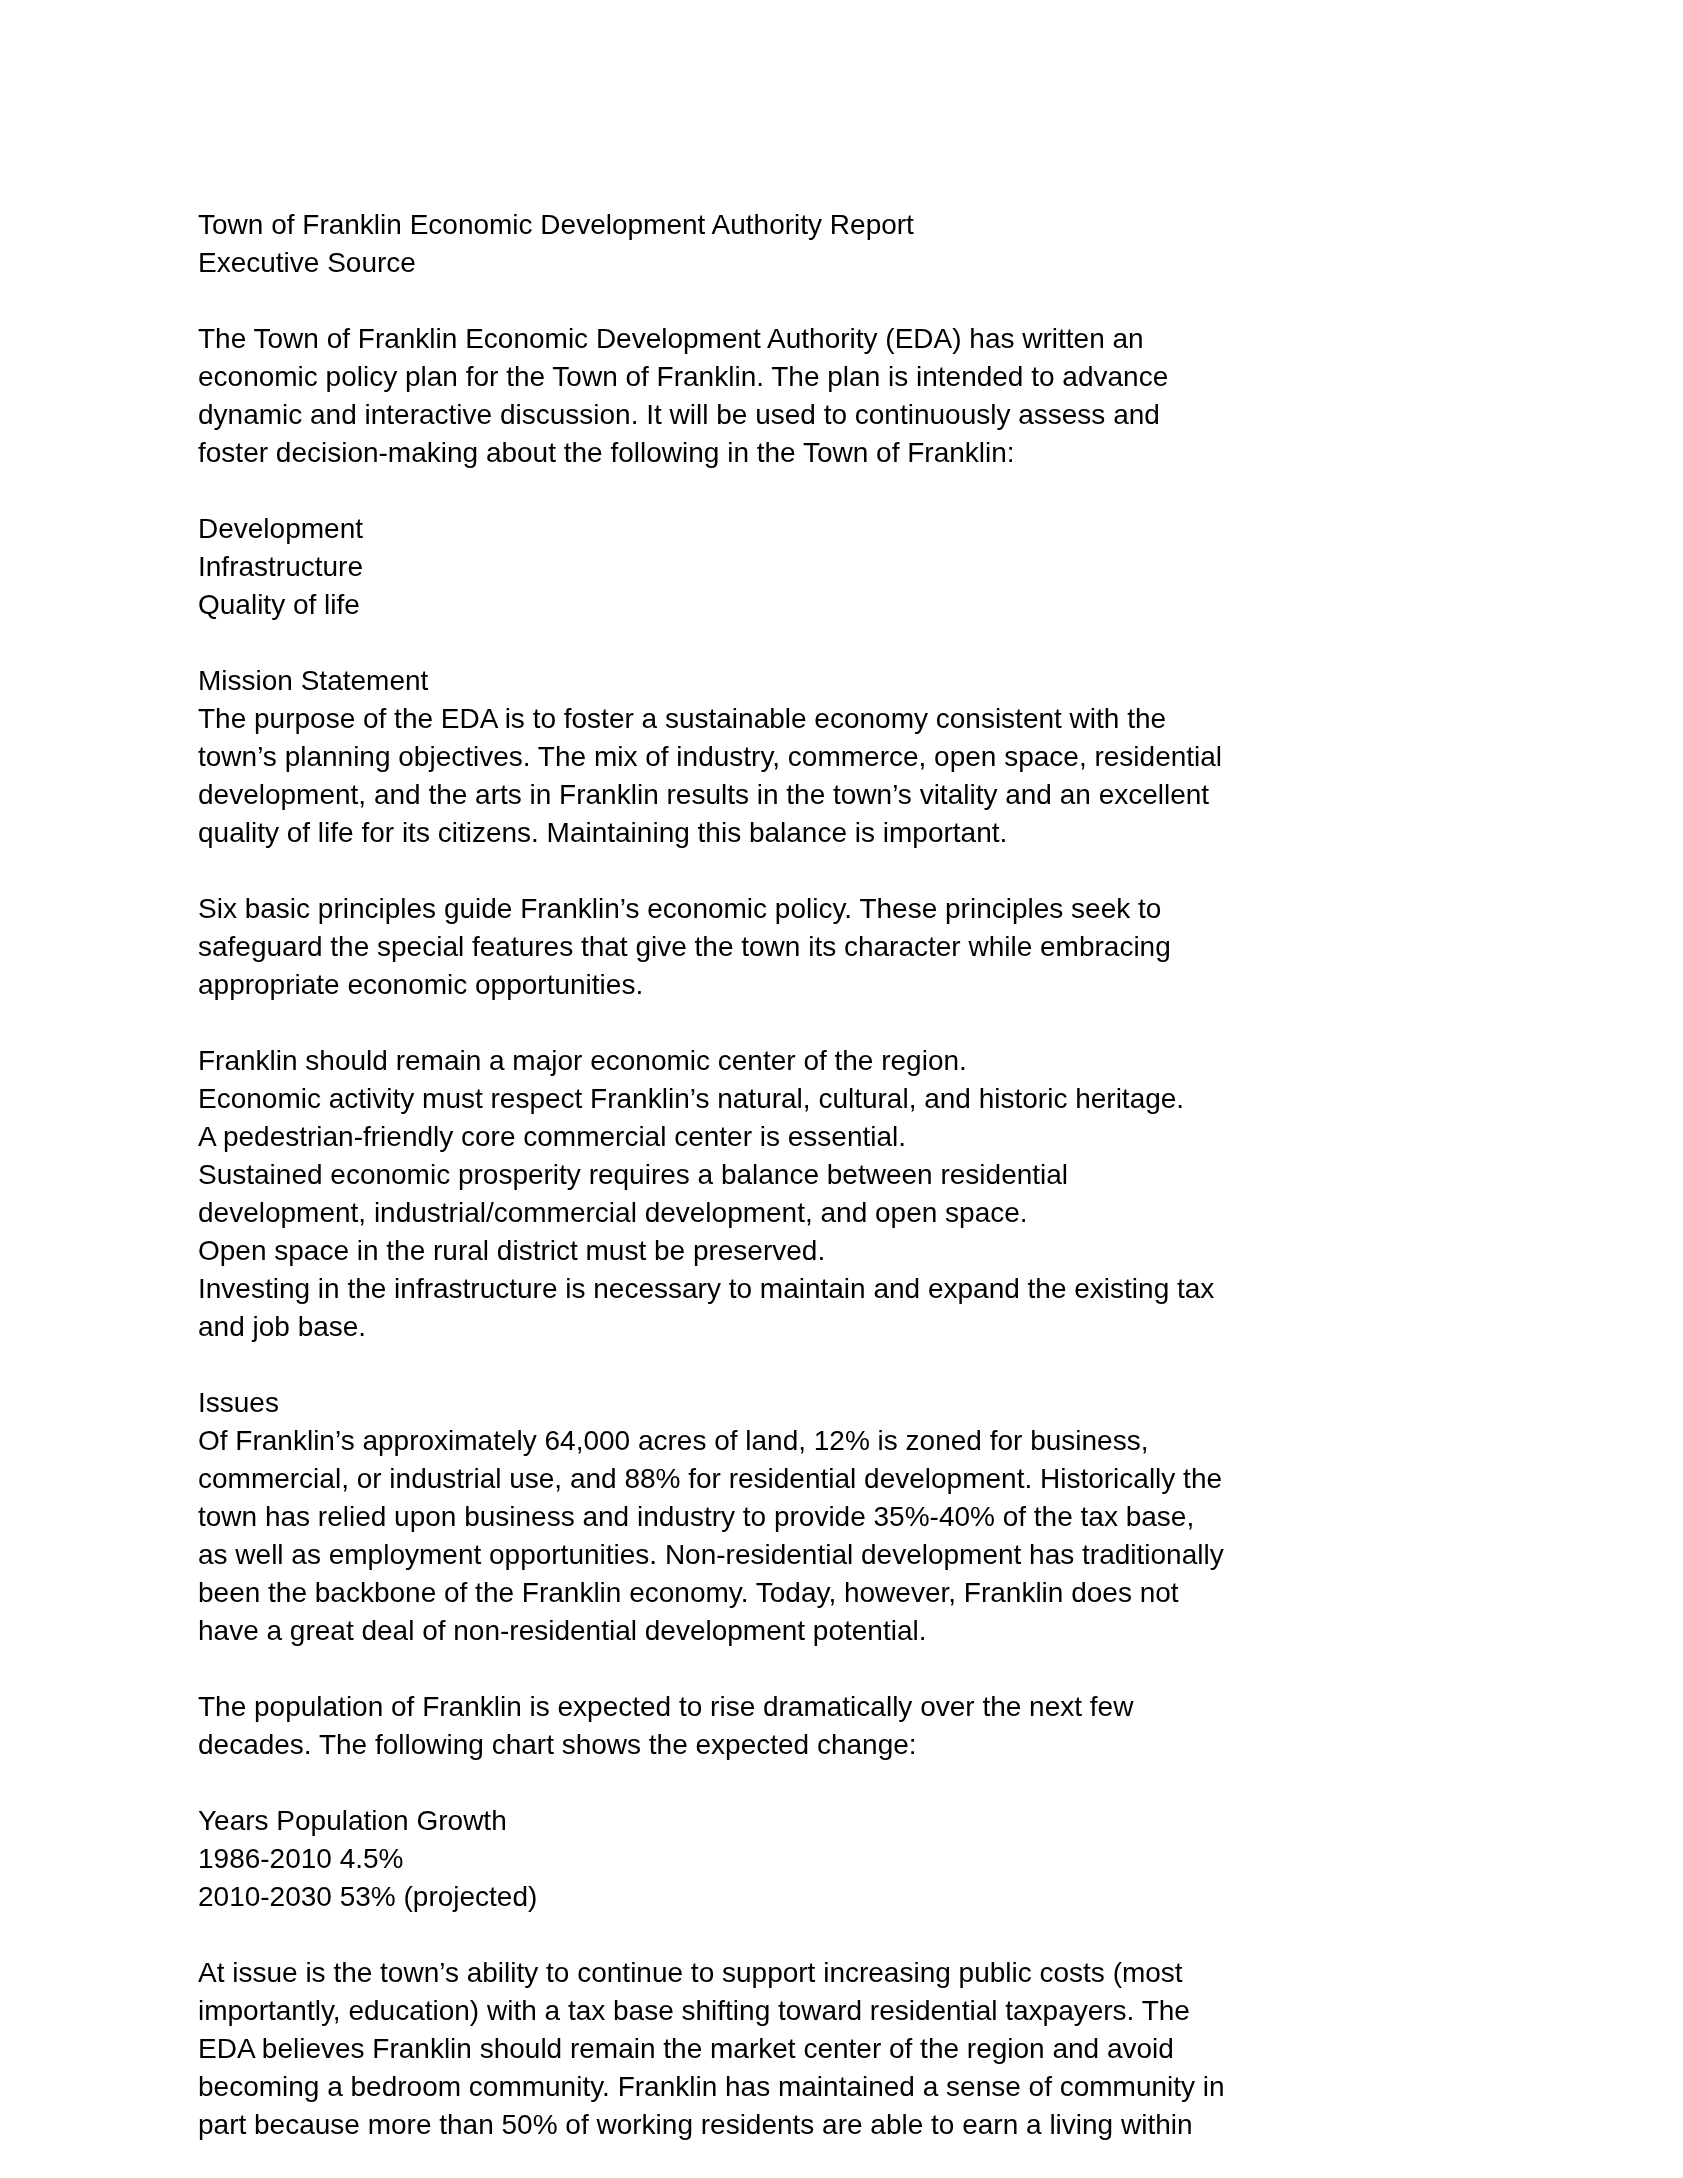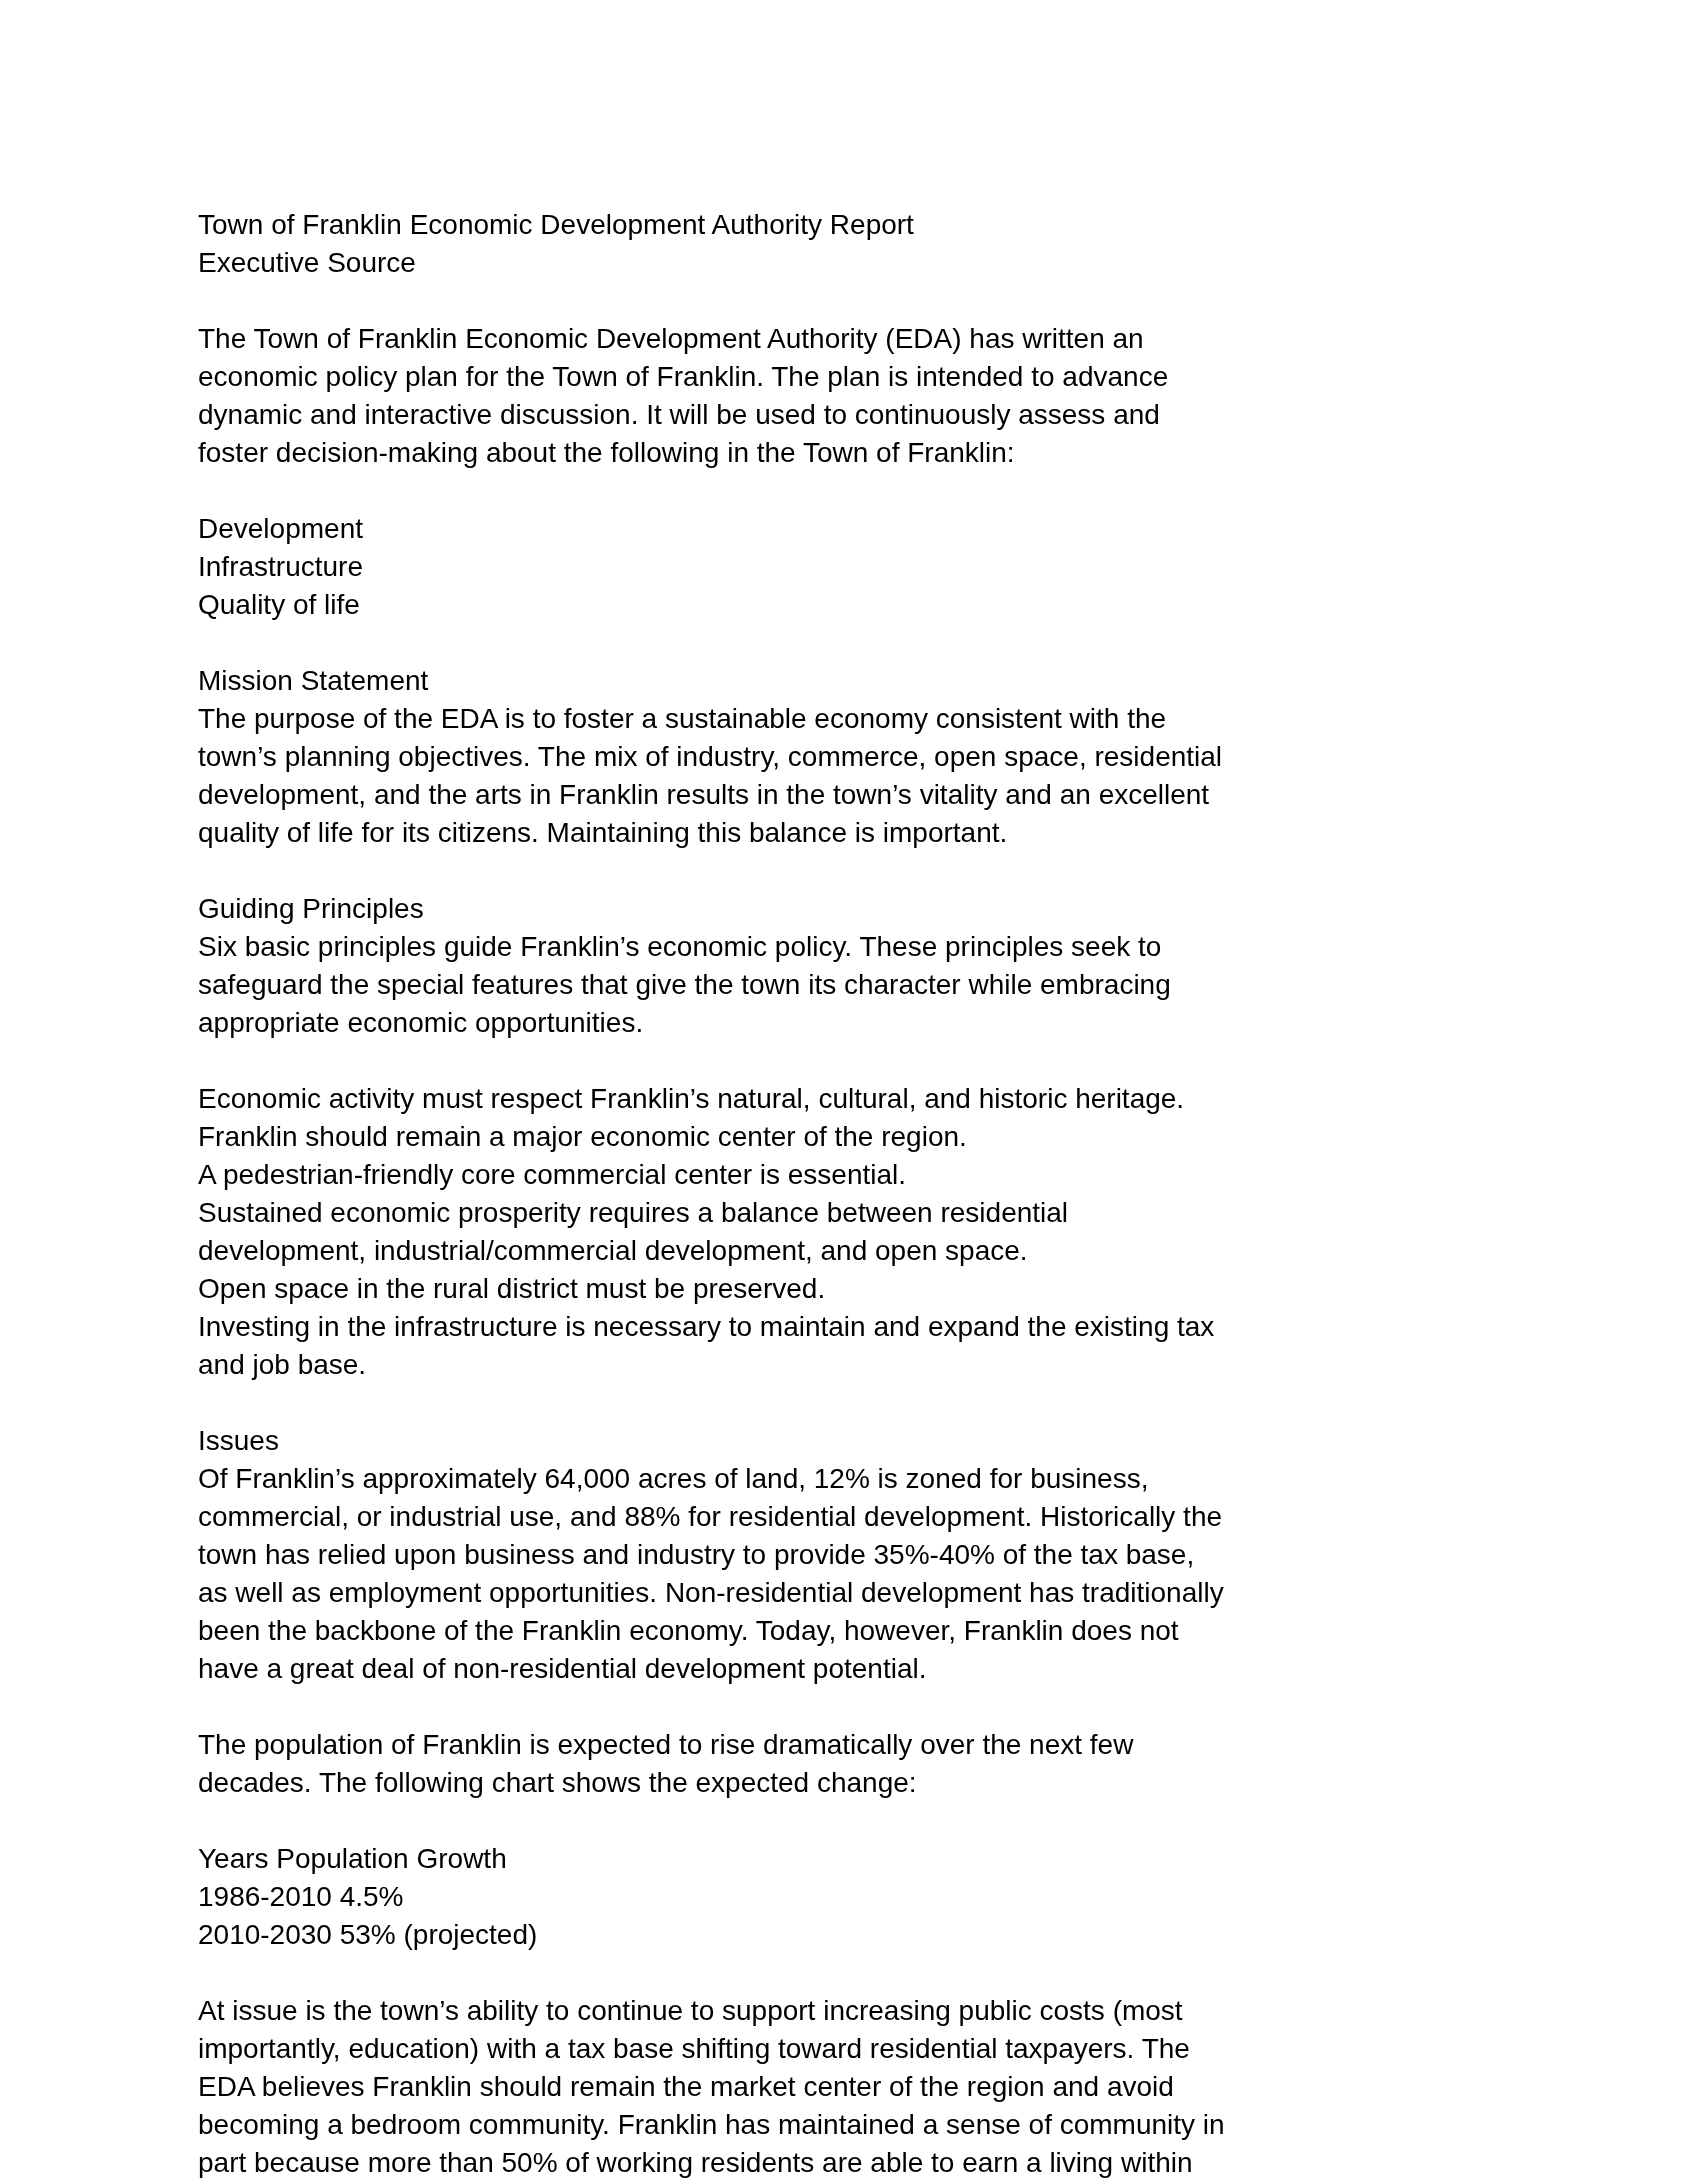--- a/index.html
+++ b/index.html
@@ -46,27 +46,26 @@
     <div class="line">Infrastructure</div>
     <div class="line">Quality of life</div>
   </div>
 
   <div class="block">
     <div class="line">Mission Statement</div>
     <div class="line">The purpose of the EDA is to foster a sustainable economy consistent with the town’s planning objectives. The mix of industry, commerce, open space, residential development, and the arts in Franklin results in the town’s vitality and an excellent quality of life for its citizens. Maintaining this balance is important.</div>
   </div>
 
   <div class="block">
-    <div class="line">Guiding Principles</div>
     <div class="line">Six basic principles guide Franklin’s economic policy. These principles seek to safeguard the special features that give the town its character while embracing appropriate economic opportunities.</div>
   </div>
 
   <div class="block">
+    <div class="line">Franklin should remain a major economic center of the region.</div>
     <div class="line">Economic activity must respect Franklin’s natural, cultural, and historic heritage.</div>
-    <div class="line">Franklin should remain a major economic center of the region.</div>
     <div class="line">A pedestrian-friendly core commercial center is essential.</div>
     <div class="line">Sustained economic prosperity requires a balance between residential development, industrial/commercial development, and open space.</div>
     <div class="line">Open space in the rural district must be preserved.</div>
     <div class="line">Investing in the infrastructure is necessary to maintain and expand the existing tax and job base.</div>
   </div>
 
   <div class="block">
     <div class="line">Issues</div>
     <div class="line">Of Franklin’s approximately 64,000 acres of land, 12% is zoned for business, commercial, or industrial use, and 88% for residential development. Historically the town has relied upon business and industry to provide 35%-40% of the tax base, as well as employment opportunities. Non-residential development has traditionally been the backbone of the Franklin economy. Today, however, Franklin does not have a great deal of non-residential development potential.</div>
   </div>

